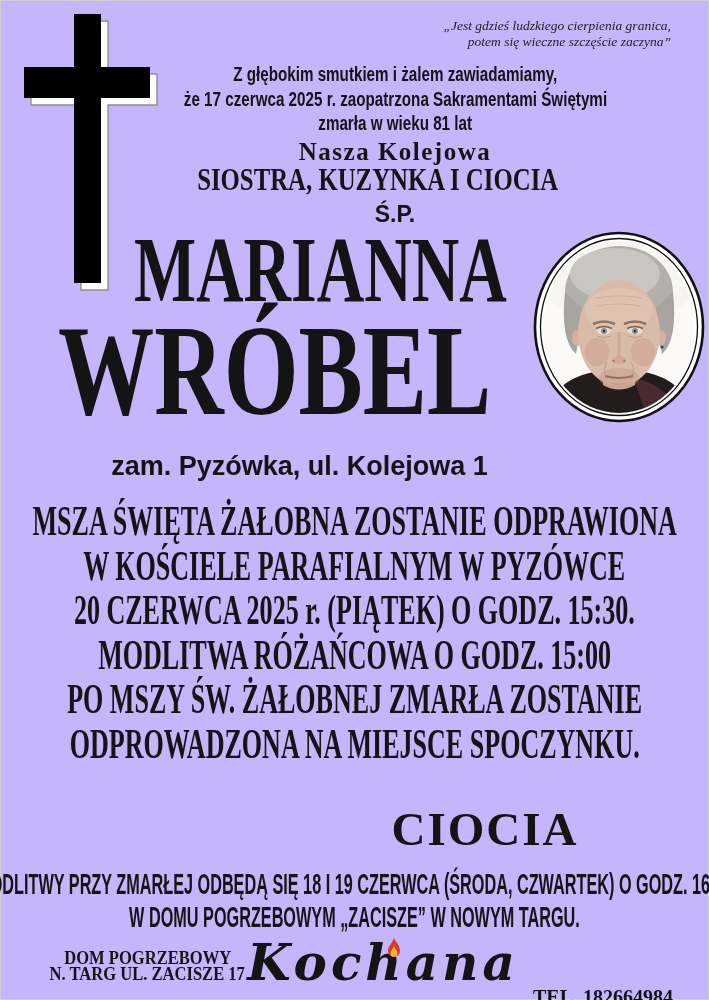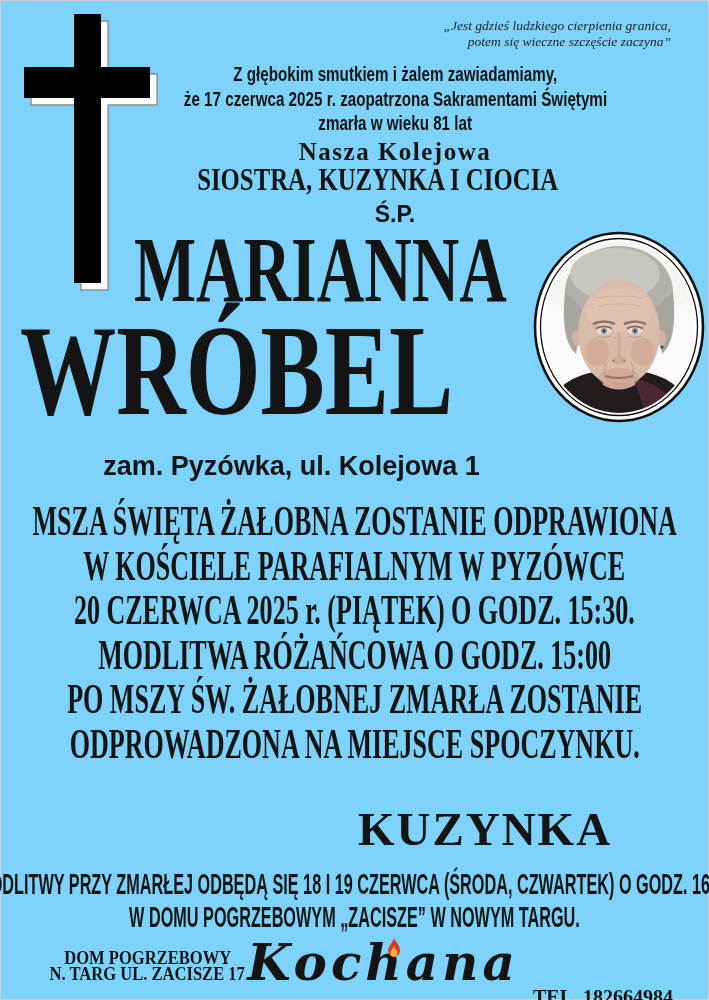--- a/index.html
+++ b/index.html
@@ -1,17 +1,17 @@
 <!DOCTYPE html>
 <html><head>
 <meta charset="utf-8">
 <style>
   html,body { margin:0; padding:0; background:#ffffff; }
   .page {
-    position:relative; width:709px; height:1000px; background:#7dd3fc;
+    position:relative; width:709px; height:1000px; background:#c4b5fd;
     font-family:"Liberation Serif", serif; color:#141414; overflow:hidden;
     box-shadow: inset 0 0 0 1px #cfcfcf;
   }
   .abs { position:absolute; }
   .row { position:absolute; display:flex; justify-content:center; }
   .col { position:absolute; display:flex; flex-direction:column; align-items:center; }
   .ln { white-space:nowrap; }
 
   
   .s55 { transform:scaleX(0.56); }
@@ -34,24 +34,24 @@
   }
   .nasza { top:138px; left:75px; width:640px; }
   .nasza .ln { font-weight:bold; font-size:25px; letter-spacing:1.5px; }
   .siostra { top:162px; left:58px; width:640px;align-items:flex-end; }
   .siostra .ln { font-weight:bold; font-size:31px; }
   .sp { top:201px; left:75px; width:640px; }
   .sp .ln { font-family:"Liberation Sans", sans-serif; font-weight:bold; font-size:23px; }
 
   .firstname { top:224px; left:0; width:640px; }
   .firstname .ln { font-weight:bold; font-size:94px; line-height:90px; }
-  .lastname { top:303px; left:0; width:474px; }
+  .lastname { top:303px; left:0; width:474px;padding-left:38px; }
   .lastname .ln { font-weight:bold; font-size:130px; line-height:134px; }
 
-  .residence { top:451px; left:0; width:583px;text-align:right; }
+  .residence { top:451px; left:8px; width:583px;text-align:right; }
   .residence .ln { font-family:"Liberation Sans", sans-serif; font-weight:bold; font-size:27px; }
 
   .ceremony { top:499px; left:0; width:709px; }
   .ceremony .ln { font-weight:bold; font-size:42px; line-height:44.5px; }
 
   .mourn { top:772px; left:266px; width:440px; }
   .mourn .ln { font-weight:bold; font-size:30px; }
   .family { top:802px; left:265px; width:440px; }
   .family .ln { font-weight:bold; font-size:47px; letter-spacing:2px; line-height:54px; }
 
@@ -181,21 +181,21 @@
   <div class="col ceremony">
     <div class="ln s62">MSZA ŚWIĘTA ŻAŁOBNA ZOSTANIE ODPRAWIONA</div>
     <div class="ln s62">W KOŚCIELE PARAFIALNYM W PYZÓWCE</div>
     <div class="ln s62">20 CZERWCA 2025 r. (PIĄTEK) O GODZ. 15:30.</div>
     <div class="ln s62">MODLITWA RÓŻAŃCOWA O GODZ. 15:00</div>
     <div class="ln s62">PO MSZY ŚW. ŻAŁOBNEJ ZMARŁA ZOSTANIE</div>
     <div class="ln s62">ODPROWADZONA NA MIEJSCE SPOCZYNKU.</div>
   </div>
 
   <div class="row family">
-    <div class="ln">KUZYNKA</div>
+    <div class="ln">CIOCIA</div>
   </div>
 
   <div class="col wake">
     <div class="ln s55">MODLITWY PRZY ZMARŁEJ ODBĘDĄ SIĘ 18 I 19 CZERWCA (ŚRODA, CZWARTEK) O GODZ. 16.30</div>
     <div class="ln s55">W DOMU POGRZEBOWYM „ZACISZE” W NOWYM TARGU.</div>
   </div>
 
   <div class="col footer-home">
     <div class="ln s92">DOM POGRZEBOWY</div>
     <div class="ln s92">N. TARG UL. ZACISZE 17</div>

